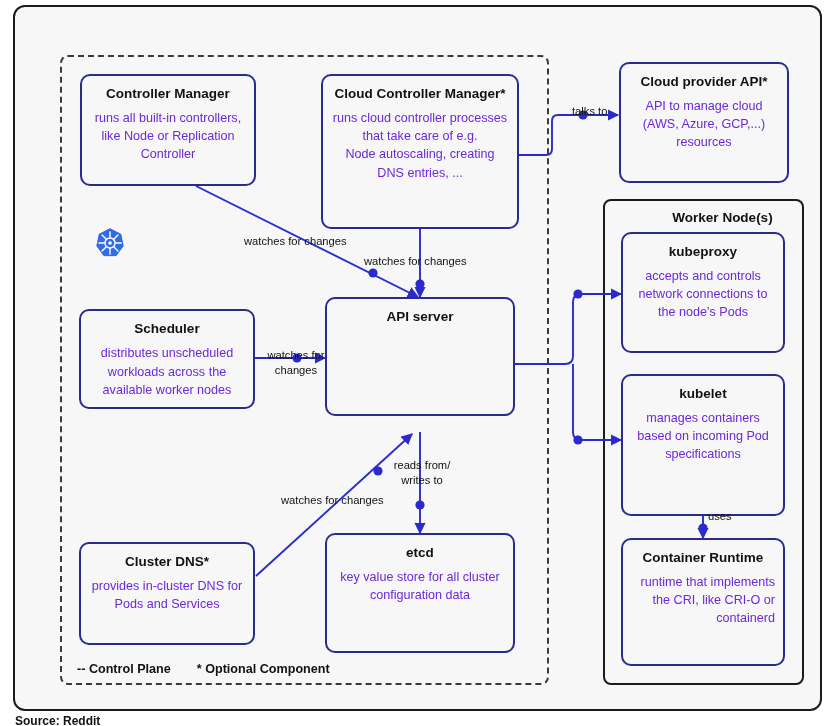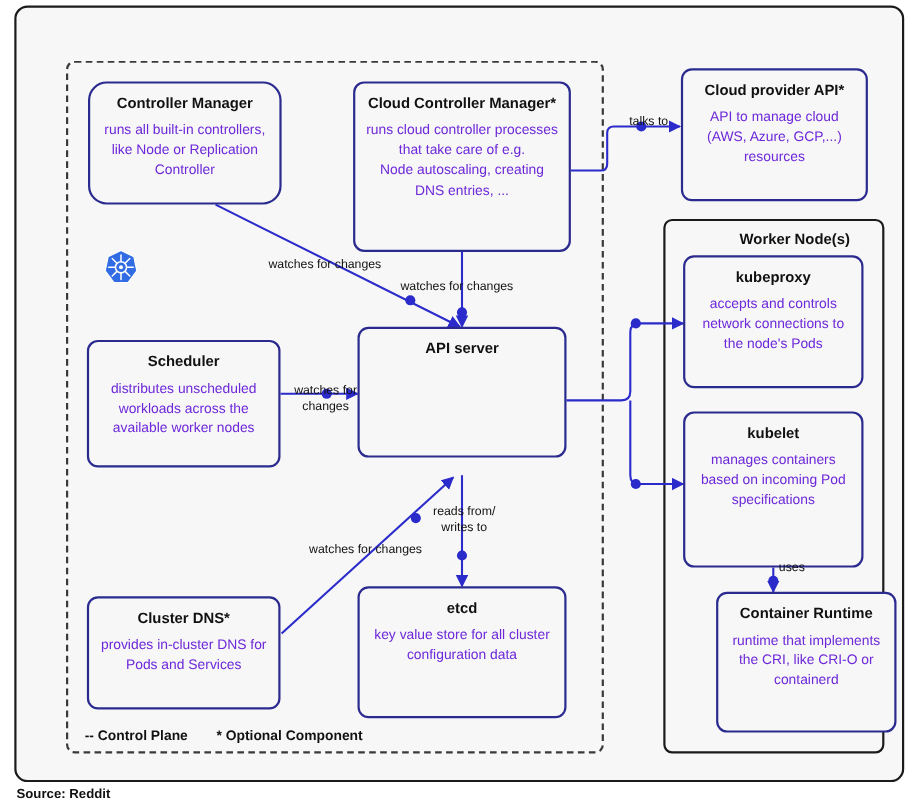--- a/index.html
+++ b/index.html
@@ -198,37 +198,37 @@
         <line x1="42" y1="32" x2="53" y2="32"></line>
         <line x1="17" y1="17" x2="25" y2="25"></line>
         <line x1="39" y1="39" x2="47" y2="47"></line>
         <line x1="47" y1="17" x2="39" y2="25"></line>
         <line x1="25" y1="39" x2="17" y2="47"></line>
       </g>
       <circle cx="32" cy="32" r="3.4" fill="#ffffff"></circle>
     </svg>
   </div>
 
-  <div class="node-box" style="left:80px; top:74px; width:176px; height:112px;border-radius:17px;">
+  <div class="node-box" style="left:80px; top:74px; width:176px; height:112px;">
     <div class="node-title">Controller Manager</div>
     <div class="node-desc">runs all built-in controllers, like Node or Replication Controller</div>
   </div>
 
   <div class="node-box" style="left:321px; top:74px; width:198px; height:155px; white-space:pre-line;">
     <div class="node-title">Cloud Controller Manager*</div>
     <div class="node-desc" style="white-space:pre-line;">runs cloud controller processes that take care of e.g.
 Node autoscaling, creating DNS entries, ...</div>
   </div>
 
   <div class="node-box" style="left:619px; top:62px; width:170px; height:121px;">
     <div class="node-title">Cloud provider API*</div>
     <div class="node-desc">API to manage cloud (AWS, Azure, GCP,...) resources</div>
   </div>
 
-  <div class="node-box" style="left:79px; top:309px; width:176px; height:116px;">
+  <div class="node-box" style="left:79px; top:309px; width:176px; height:100px;justify-content:flex-end;">
     <div class="node-title">Scheduler</div>
     <div class="node-desc">distributes unscheduled workloads across the available worker nodes</div>
   </div>
 
   <div class="node-box" style="left:325px; top:297px; width:190px; height:119px;">
     <div class="node-title">API server</div>
   </div>
 
   <div class="node-box" style="left:79px; top:542px; width:176px; height:103px;">
     <div class="node-title">Cluster DNS*</div>
@@ -243,21 +243,21 @@
   <div class="node-box" style="left:621px; top:232px; width:164px; height:121px;">
     <div class="node-title">kubeproxy</div>
     <div class="node-desc">accepts and controls network connections to the node's Pods</div>
   </div>
 
   <div class="node-box" style="left:621px; top:374px; width:164px; height:142px;">
     <div class="node-title">kubelet</div>
     <div class="node-desc">manages containers based on incoming Pod specifications</div>
   </div>
 
-  <div class="node-box" style="left:651px; top:538px; width:164px; height:128px;">
+  <div class="node-box" style="left:621px; top:538px; width:164px; height:128px;text-align:right;">
     <div class="node-title">Container Runtime</div>
     <div class="node-desc">runtime that implements the CRI, like CRI-O or containerd</div>
   </div>
 
   <div class="edge-label" style="left:244px; top:234px;">watches for changes</div>
 
   <div class="edge-label" style="left:364px; top:254px;">watches for changes</div>
 
   <div class="edge-label" style="left:572px; top:104px;">talks to</div>
 

